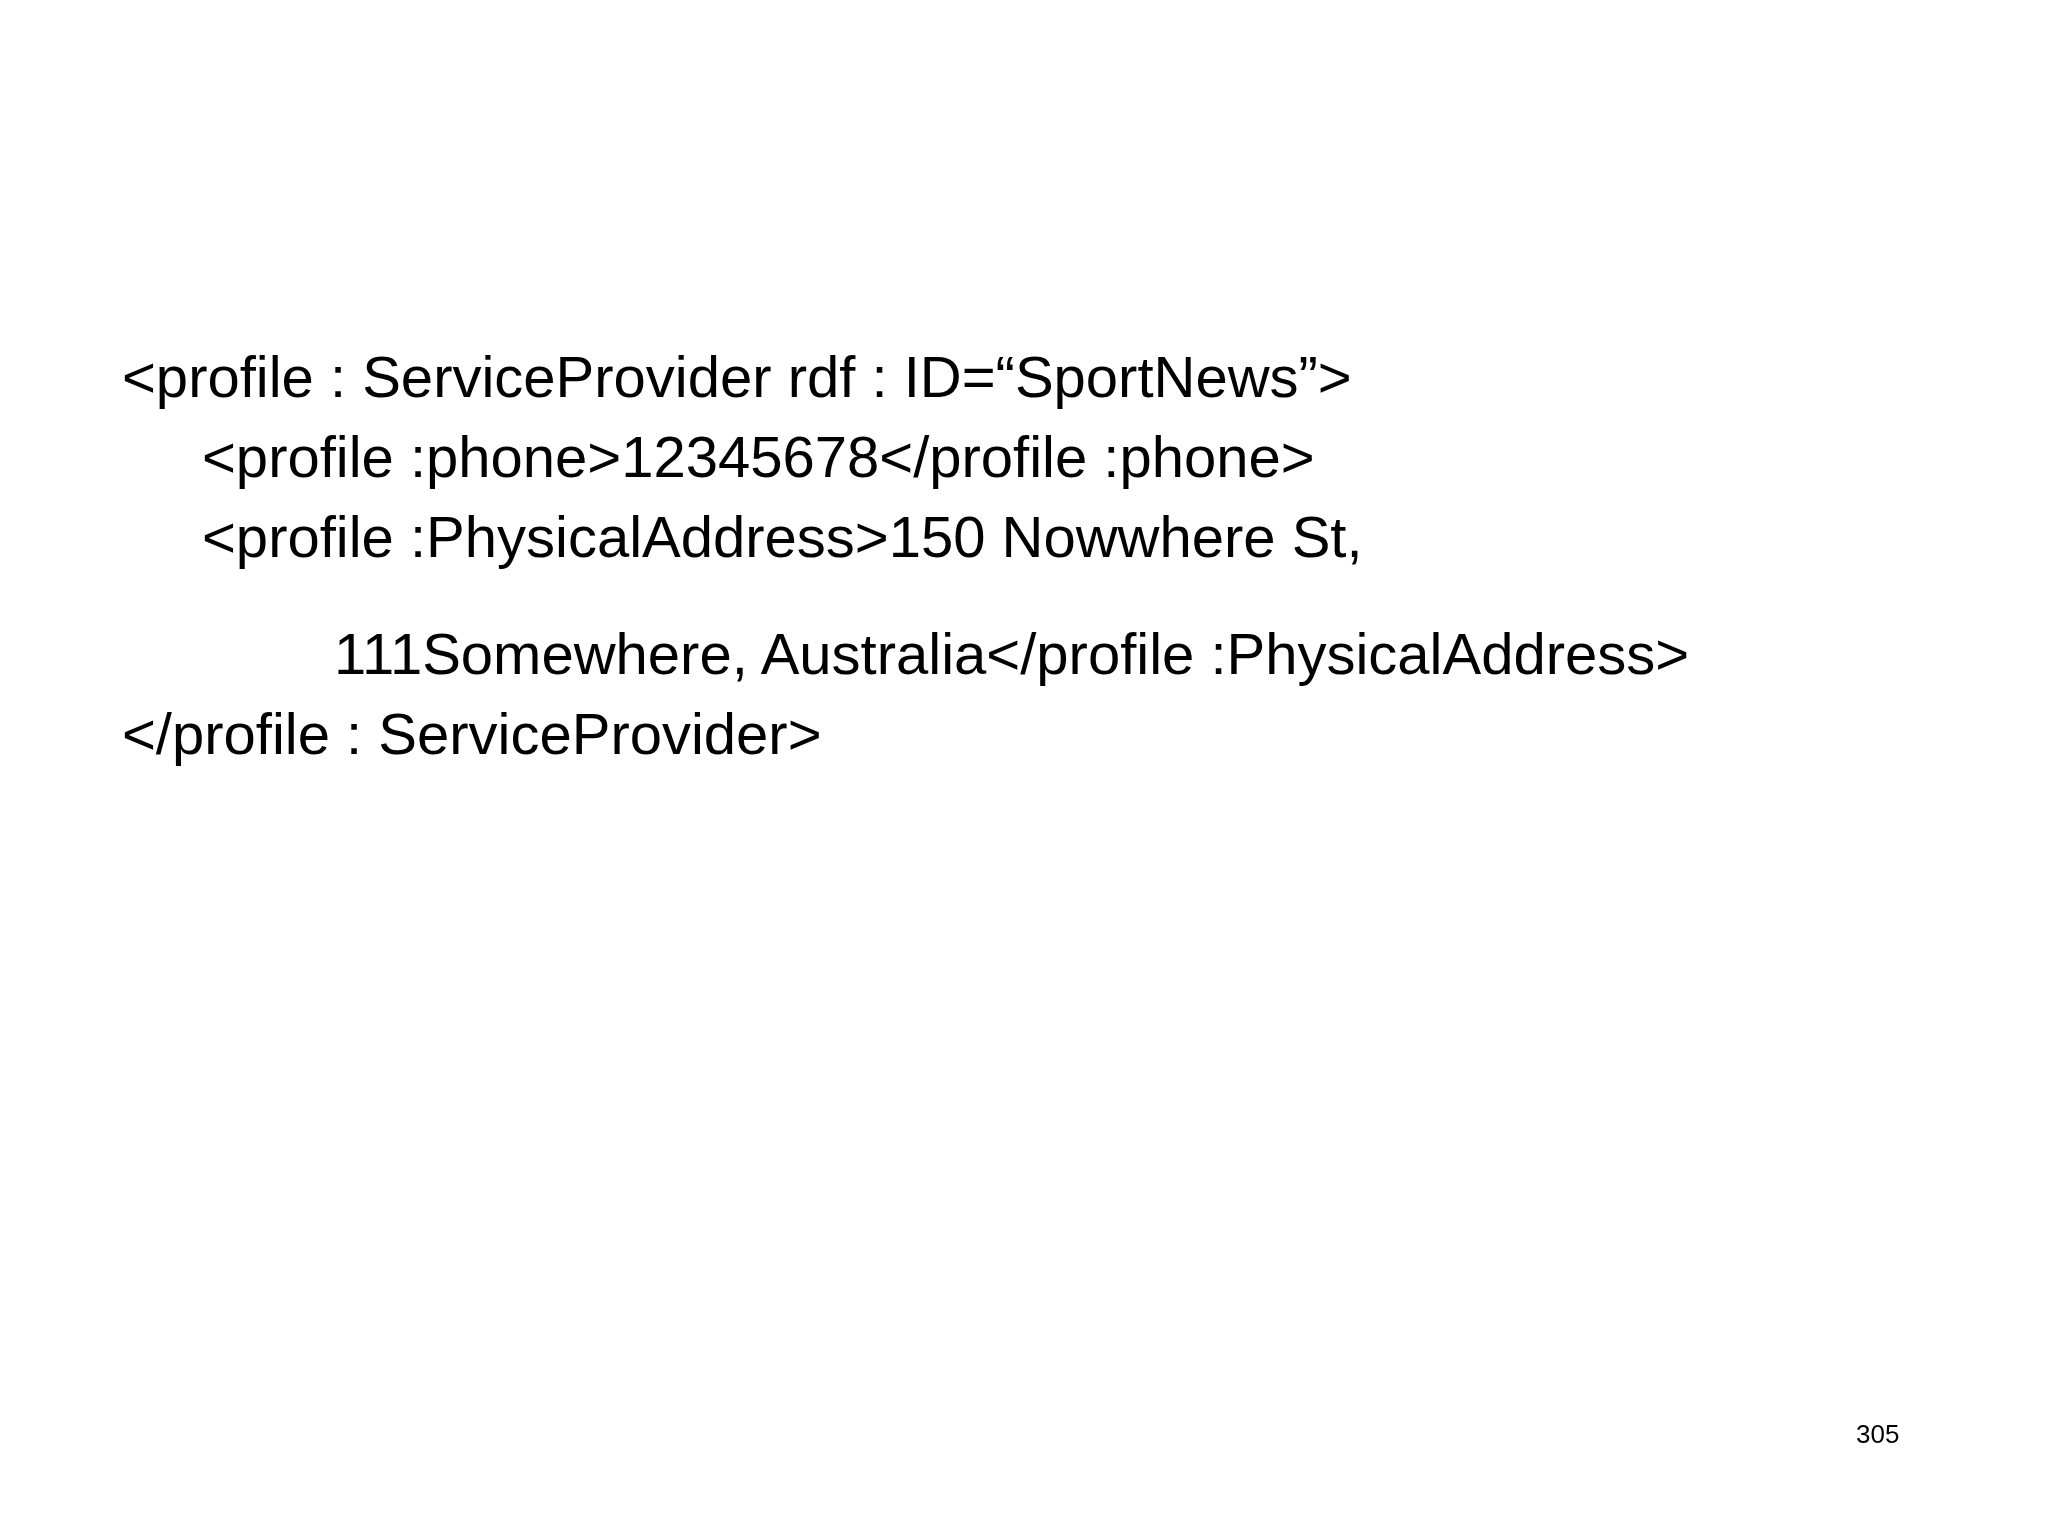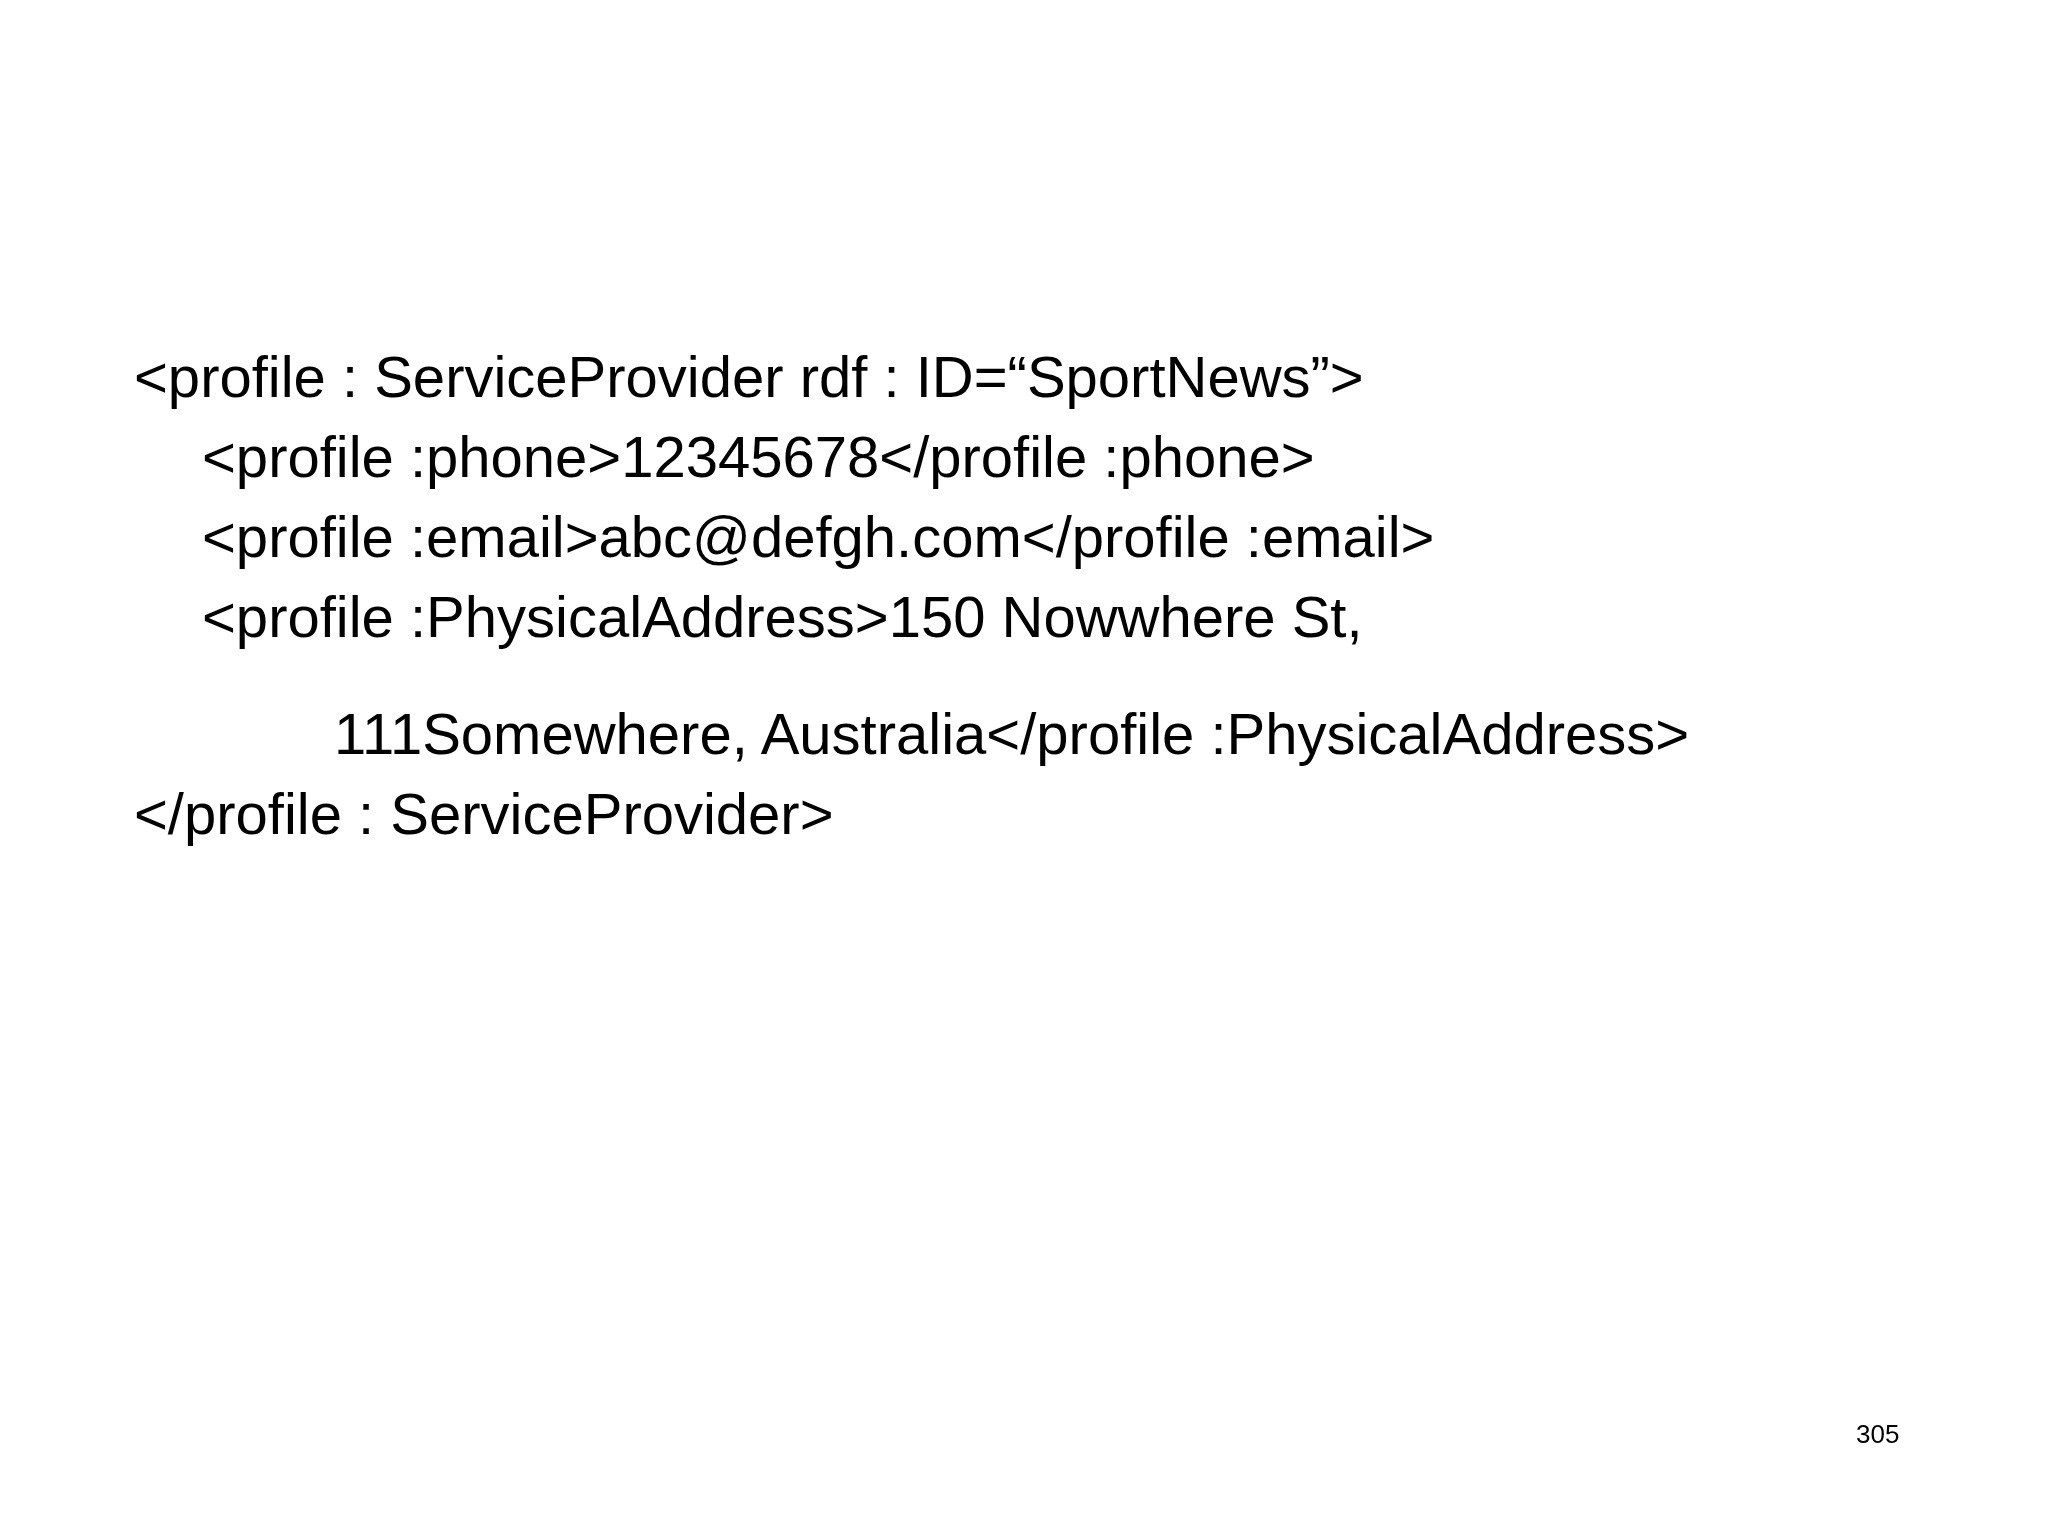--- a/index.html
+++ b/index.html
@@ -24,41 +24,40 @@
     position: absolute;
     left: 122px;
     top: 337px;
     font-size: 58px;
     line-height: 80px;
     white-space: nowrap;
     color: #000000;
     font-weight: 400;
   }
   .code-line { white-space: nowrap; }
-  .i0 { margin-left: 12px; }
+  .i0 { margin-left: 0; }
   .i1 { margin-left: 80px; }
   .i2 { margin-left: 212px; margin-top: 37px; }
   .page-number {
     position: absolute;
     left: 1856px;
     top: 1412px;
     font-size: 26px;
     line-height: 44px;
     color: #000000;
   }
 </style>
 </head>
 <body>
 
 <div class="slide">
 
   <div class="code-block">
     <div class="code-line i0">&lt;profile : ServiceProvider rdf : ID=“SportNews”&gt;</div>
     <div class="code-line i1">&lt;profile :phone&gt;12345678&lt;/profile :phone&gt;</div>
-    <div class="code-line i1">&lt;profile :email&gt;abc@defgh.com&lt;/profile :email&gt;</div>
     <div class="code-line i1">&lt;profile :PhysicalAddress&gt;150 Nowwhere St,</div>
     <div class="code-line i2">111Somewhere, Australia&lt;/profile :PhysicalAddress&gt;</div>
     <div class="code-line i0">&lt;/profile : ServiceProvider&gt;</div>
   </div>
 
   <div class="page-number">305</div>
 
 </div>
 
 </body></html>

